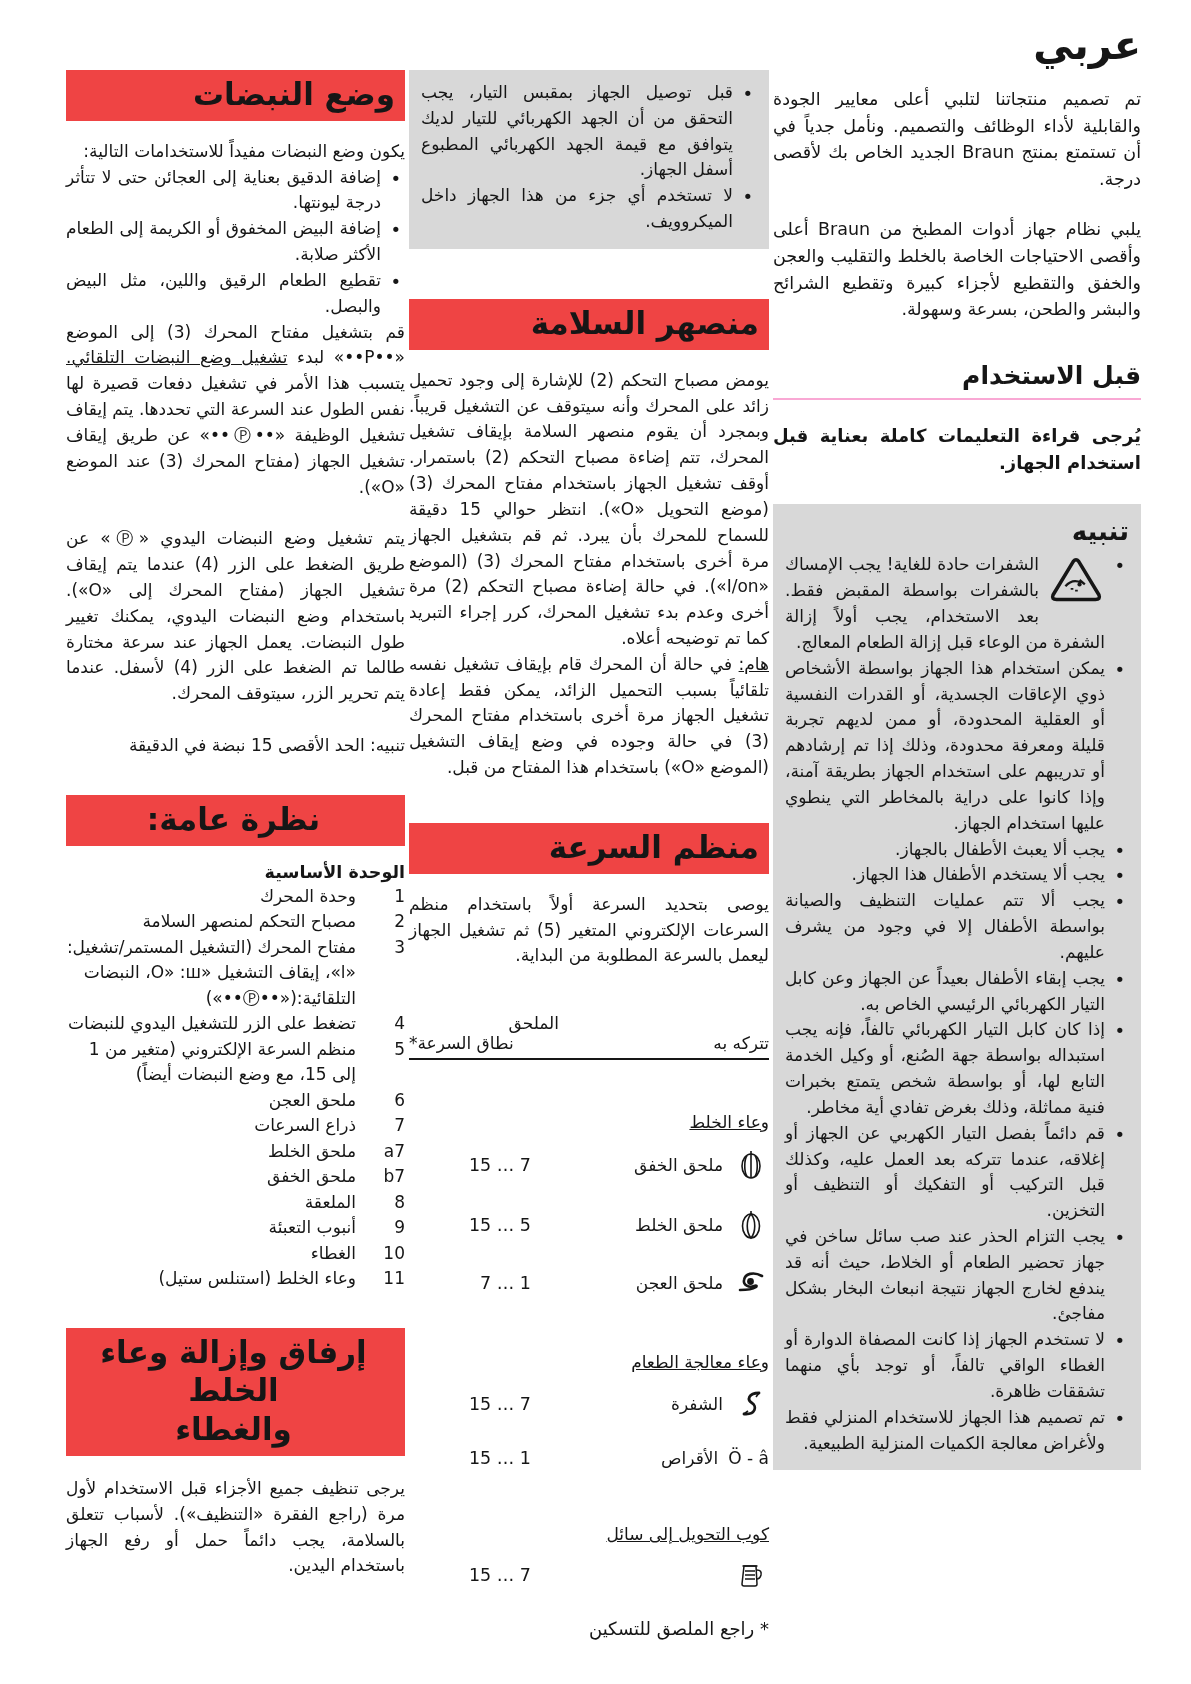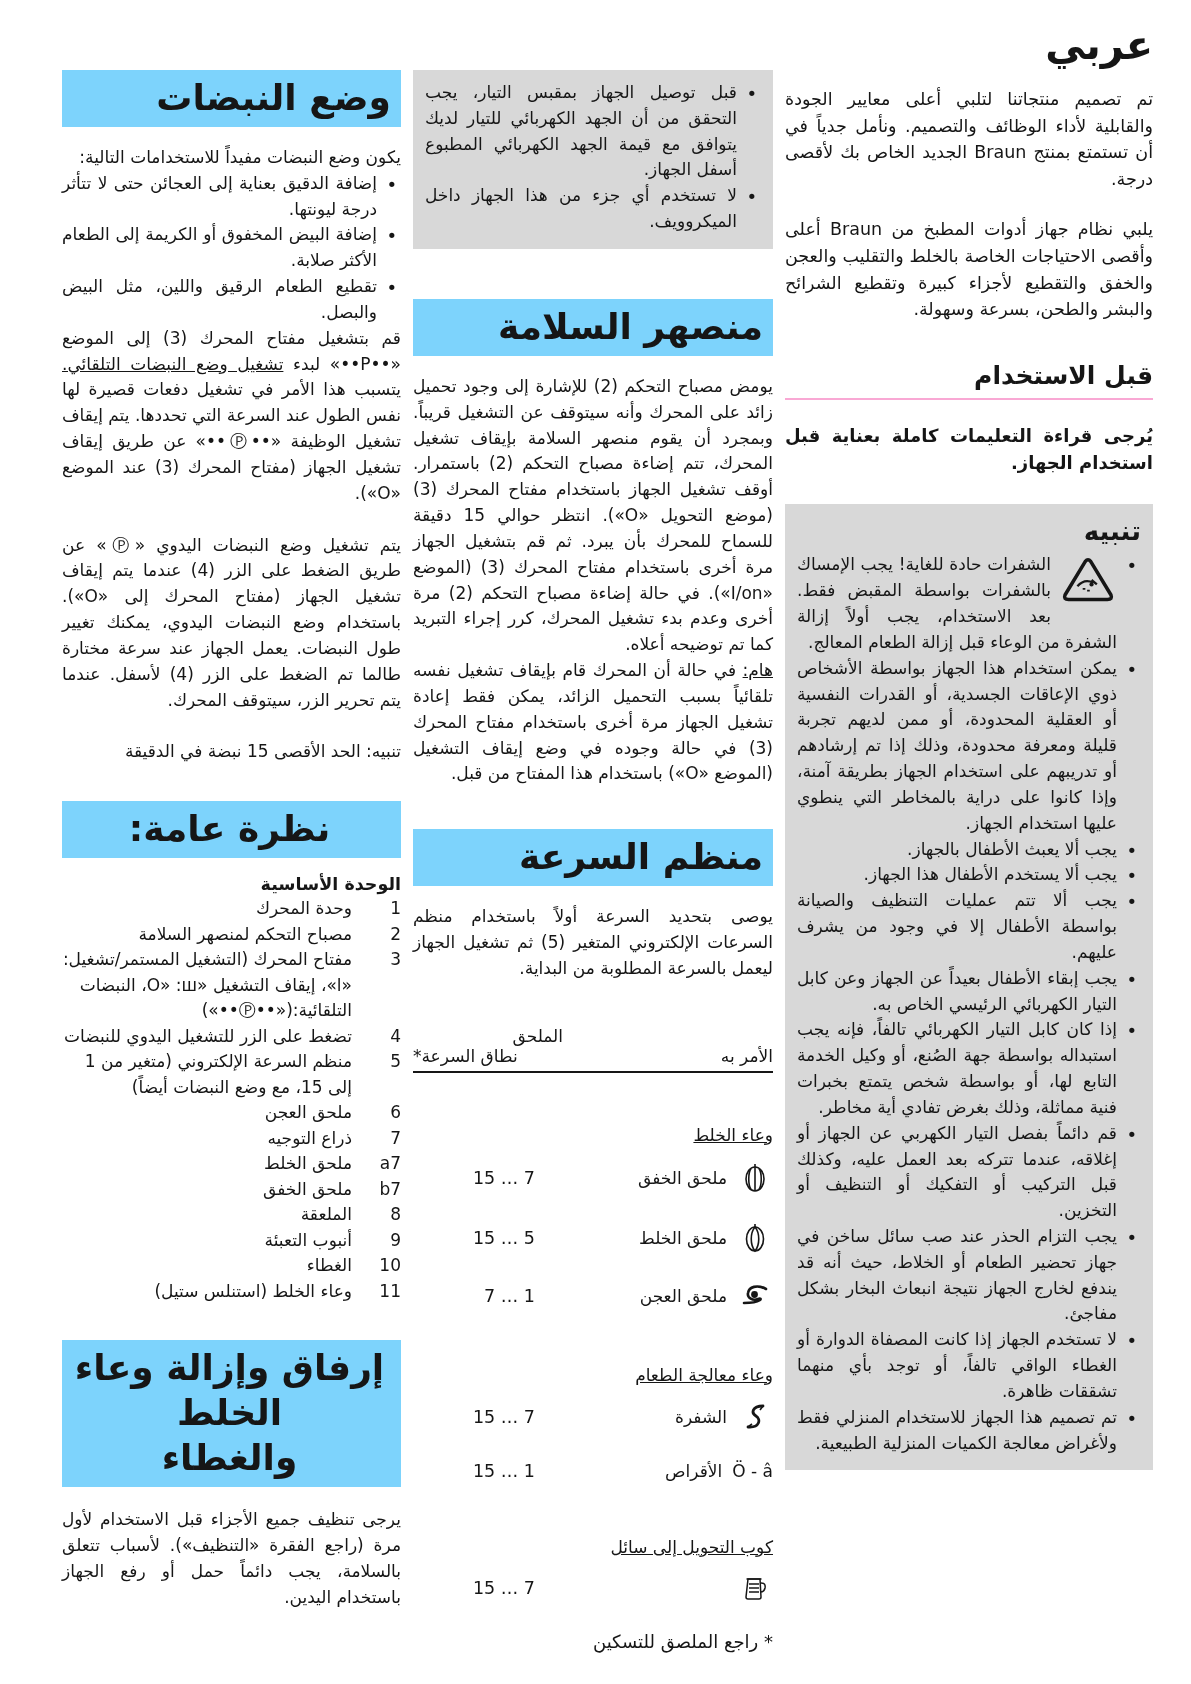--- a/index.html
+++ b/index.html
@@ -1,29 +1,29 @@
 <!DOCTYPE html>
 <html lang="ar" dir="rtl"><head>
 <meta charset="utf-8">
 <style>
   html,body{margin:0;padding:0;}
   body{
     width:1191px;height:1684px;background:#ffffff;color:#161616;
     font-family:"DejaVu Sans","Liberation Sans",sans-serif;
     direction:rtl;overflow:hidden;
   }
-  .page{display:flex;gap:12px;padding:24px 38px 0 38px;box-sizing:border-box;}
+  .page{display:flex;gap:4px;padding:24px 50px 0 38px;box-sizing:border-box;}
   .col{box-sizing:border-box;}
   .col-right{width:368px;}
   .col-mid{width:360px;padding-top:46px;}
   .col-left{width:339px;padding-top:46px;}
 
   p,li{font-size:17px;line-height:1.52;text-align:justify;margin:0;}
   .gray-box{background:#d8d8d8;padding:10px 12px 14px 12px;}
-  .bar-header{background:#7dd3fc;font-weight:bold;font-size:36px;line-height:1.25;padding:5px 10px 7px 6px;}
+  .bar-header{background:#ef4444;font-weight:bold;font-size:31px;line-height:1.25;padding:5px 10px 7px 6px;}
   .bar-header.center{text-align:center;}
 
   
   .lang-title{font-size:40px;font-weight:bold;line-height:1.05;margin:0 0 20px 0;text-align:right;}
   .intro{margin-bottom:24px;font-size:17.5px;}
   .rule-header{font-size:25px;font-weight:bold;border-bottom:2px solid #f9a8d4;padding-bottom:8px;margin:38px 0 22px 0;}
   .bold-note{font-weight:bold;font-size:18px;margin-bottom:28px;}
   .caution-title{font-size:26px;font-weight:bold;margin:2px 0 6px 0;}
 
   ul.blist{list-style:none;margin:0;padding:0;}
@@ -113,21 +113,21 @@
     <p class="fuse-body">يومض مصباح التحكم (2) للإشارة إلى وجود تحميل زائد على المحرك وأنه سيتوقف عن التشغيل قريباً. وبمجرد أن يقوم منصهر السلامة بإيقاف تشغيل المحرك، تتم إضاءة مصباح التحكم (2) باستمرار. أوقف تشغيل الجهاز باستخدام مفتاح المحرك (3) (موضع التحويل «O»). انتظر حوالي 15 دقيقة للسماح للمحرك بأن يبرد. ثم قم بتشغيل الجهاز مرة أخرى باستخدام مفتاح المحرك (3) (الموضع «I/on»). في حالة إضاءة مصباح التحكم (2) مرة أخرى وعدم بدء تشغيل المحرك، كرر إجراء التبريد كما تم توضيحه أعلاه.</p>
     <p class="sect-gap"><span class="imp-label">هام:</span><span> في حالة أن المحرك قام بإيقاف تشغيل نفسه تلقائياً بسبب التحميل الزائد، يمكن فقط إعادة تشغيل الجهاز مرة أخرى باستخدام مفتاح المحرك (3) في حالة وجوده في وضع إيقاف التشغيل (الموضع «O») باستخدام هذا المفتاح من قبل.</span></p>
 
     <div class="bar-header bar-gap">منظم السرعة</div>
     <p>يوصى بتحديد السرعة أولاً باستخدام منظم السرعات الإلكتروني المتغير (5) ثم تشغيل الجهاز ليعمل بالسرعة المطلوبة من البداية.</p>
 
     <div class="tbl">
       <div class="tbl-head">
         <div class="th-top">الملحق</div>
         <div class="th-row">
-          <span>الأمر به</span>
+          <span>تتركه به</span>
           <span class="th-left">نطاق السرعة*</span>
         </div>
       </div>
 
       <span class="tbl-group-name">وعاء الخلط</span>
       <div class="trow">
         <span class="cell-icon">
           <svg width="24" height="30" viewBox="0 0 24 30" fill="none" stroke="#161616" stroke-width="1.6">
             <path d="M12 1 v3"></path>
             <ellipse cx="12" cy="16" rx="9" ry="12"></ellipse>
@@ -230,21 +230,21 @@
       <div class="nrow">
           <span class="num">5</span>
           <span>منظم السرعة الإلكتروني (متغير من 1 إلى 15، مع وضع النبضات أيضاً)</span>
         </div>
       <div class="nrow">
           <span class="num">6</span>
           <span>ملحق العجن</span>
         </div>
       <div class="nrow">
           <span class="num">7</span>
-          <span>ذراع التوجيه</span>
+          <span>ذراع السرعات</span>
         </div>
       <div class="nrow">
           <span class="num">a7</span>
           <span>ملحق الخلط</span>
         </div>
       <div class="nrow">
           <span class="num">b7</span>
           <span>ملحق الخفق</span>
         </div>
       <div class="nrow">

